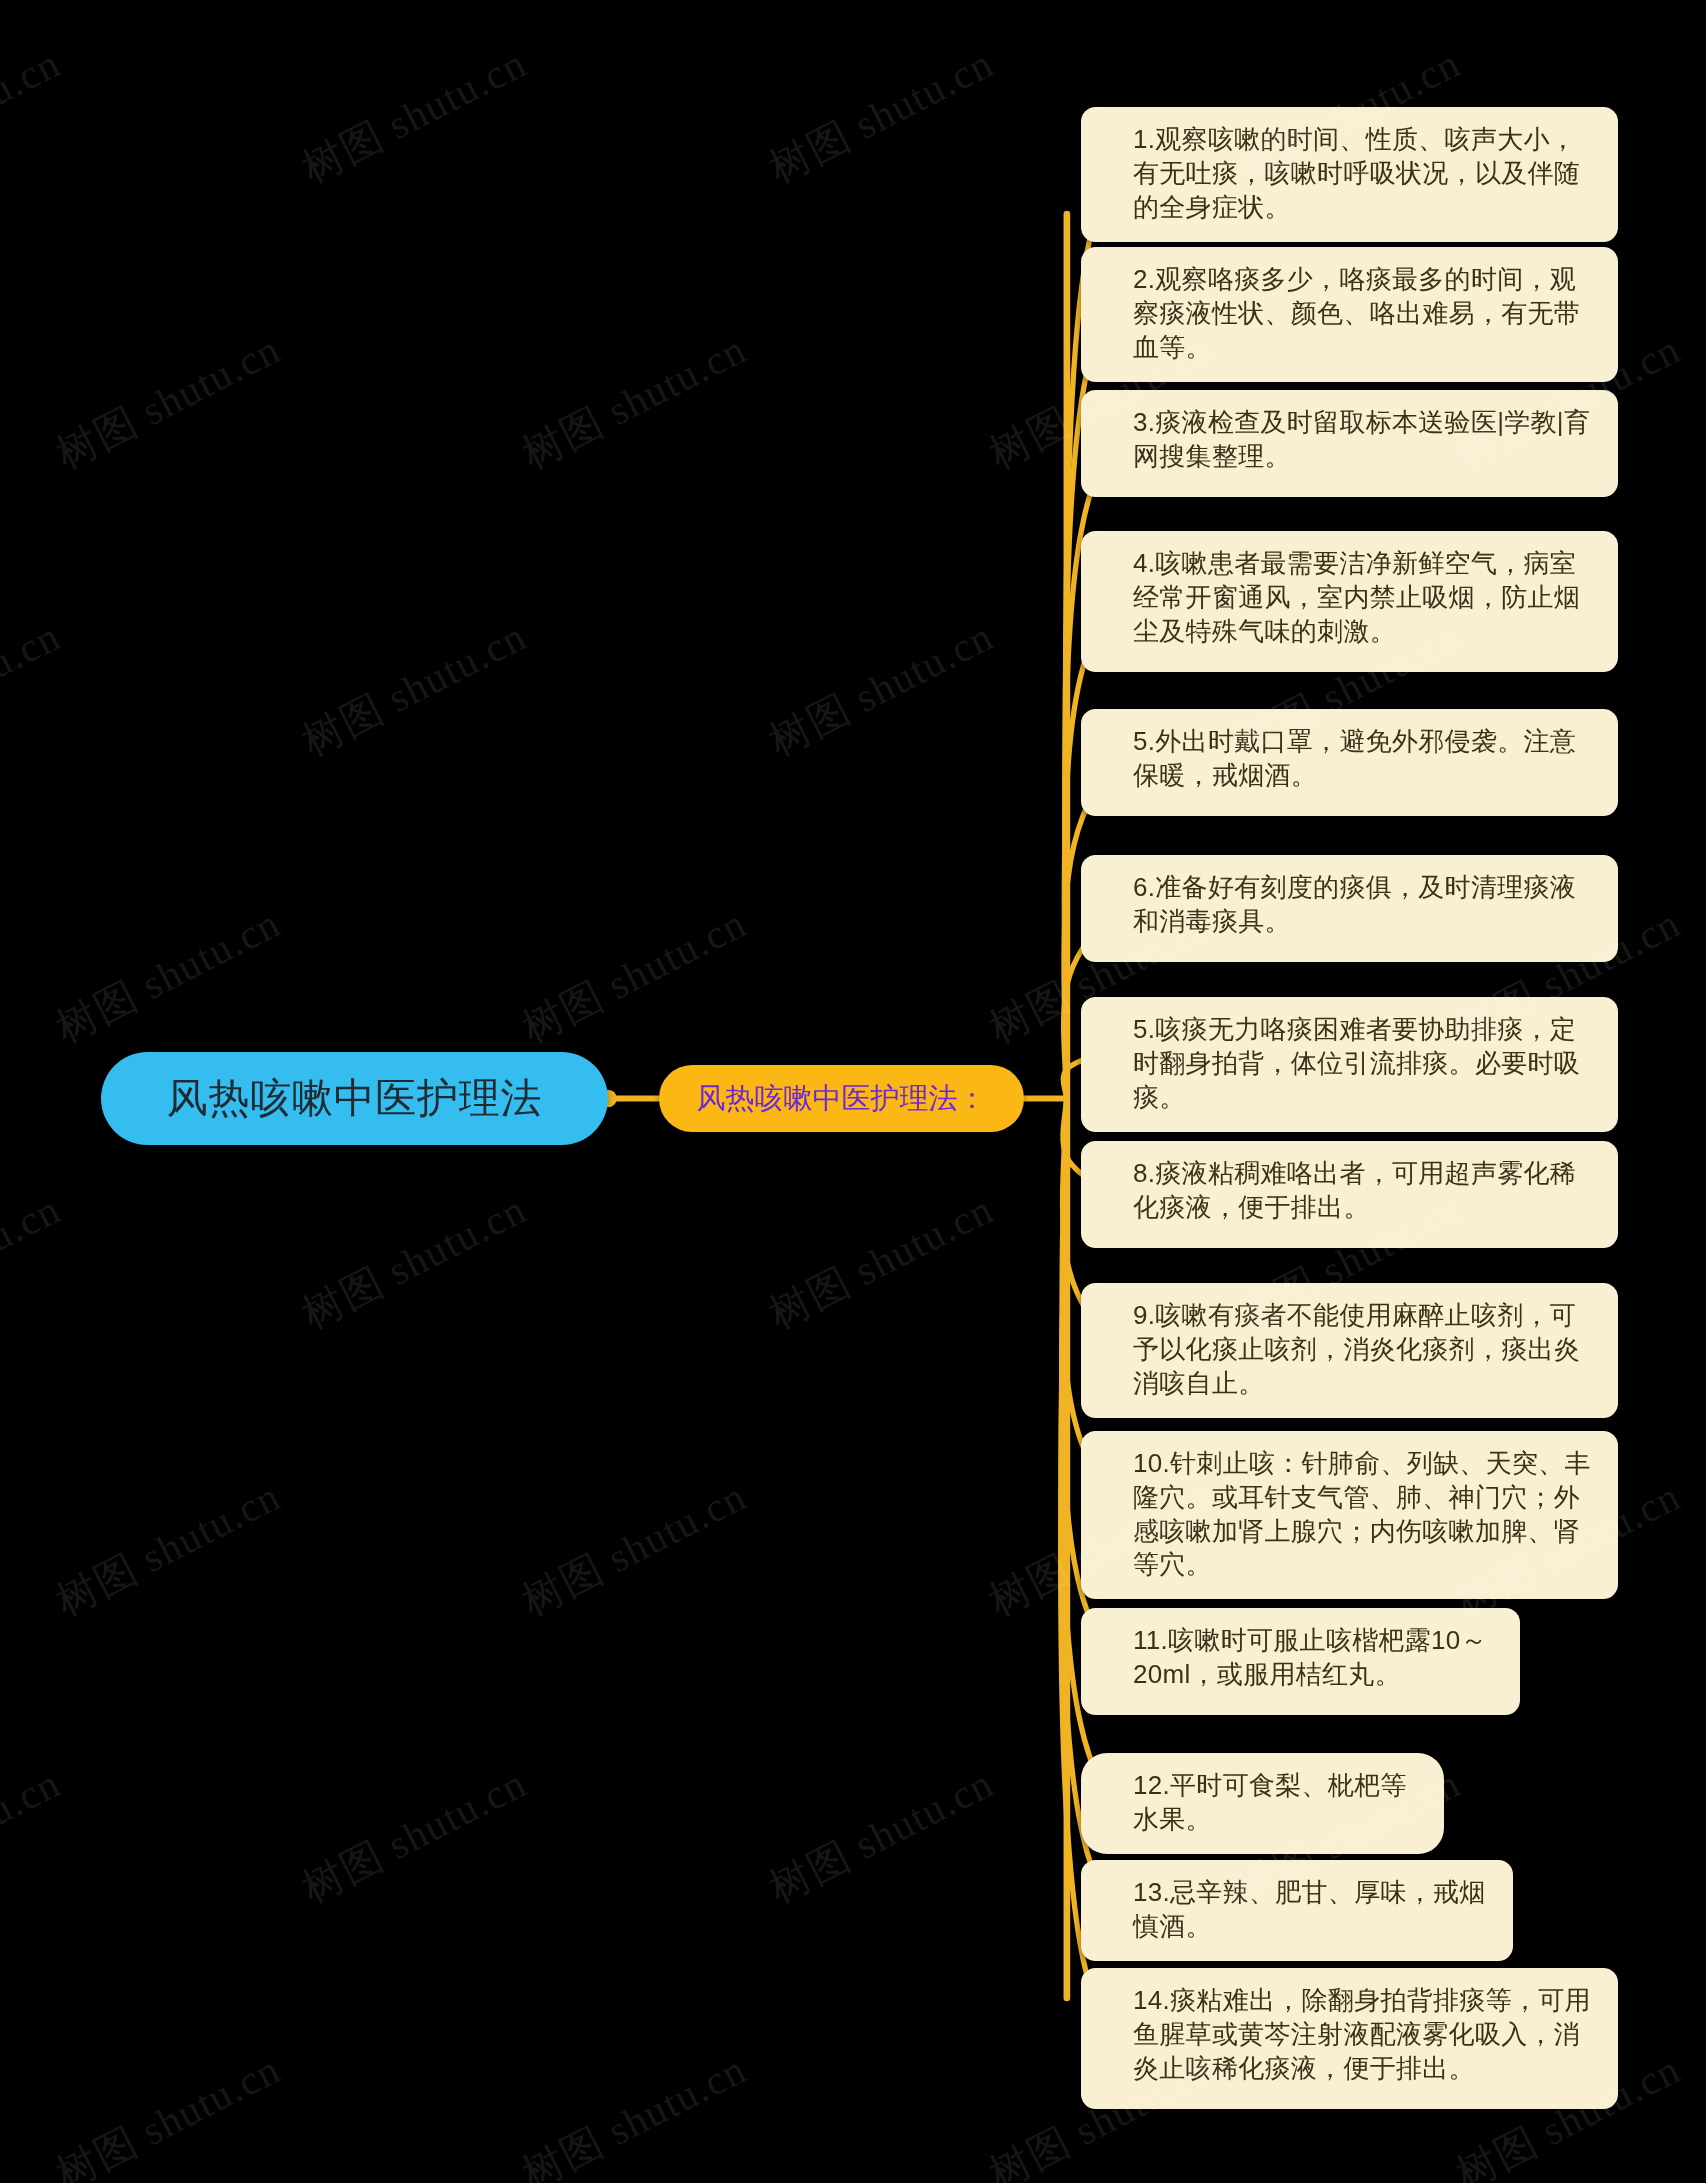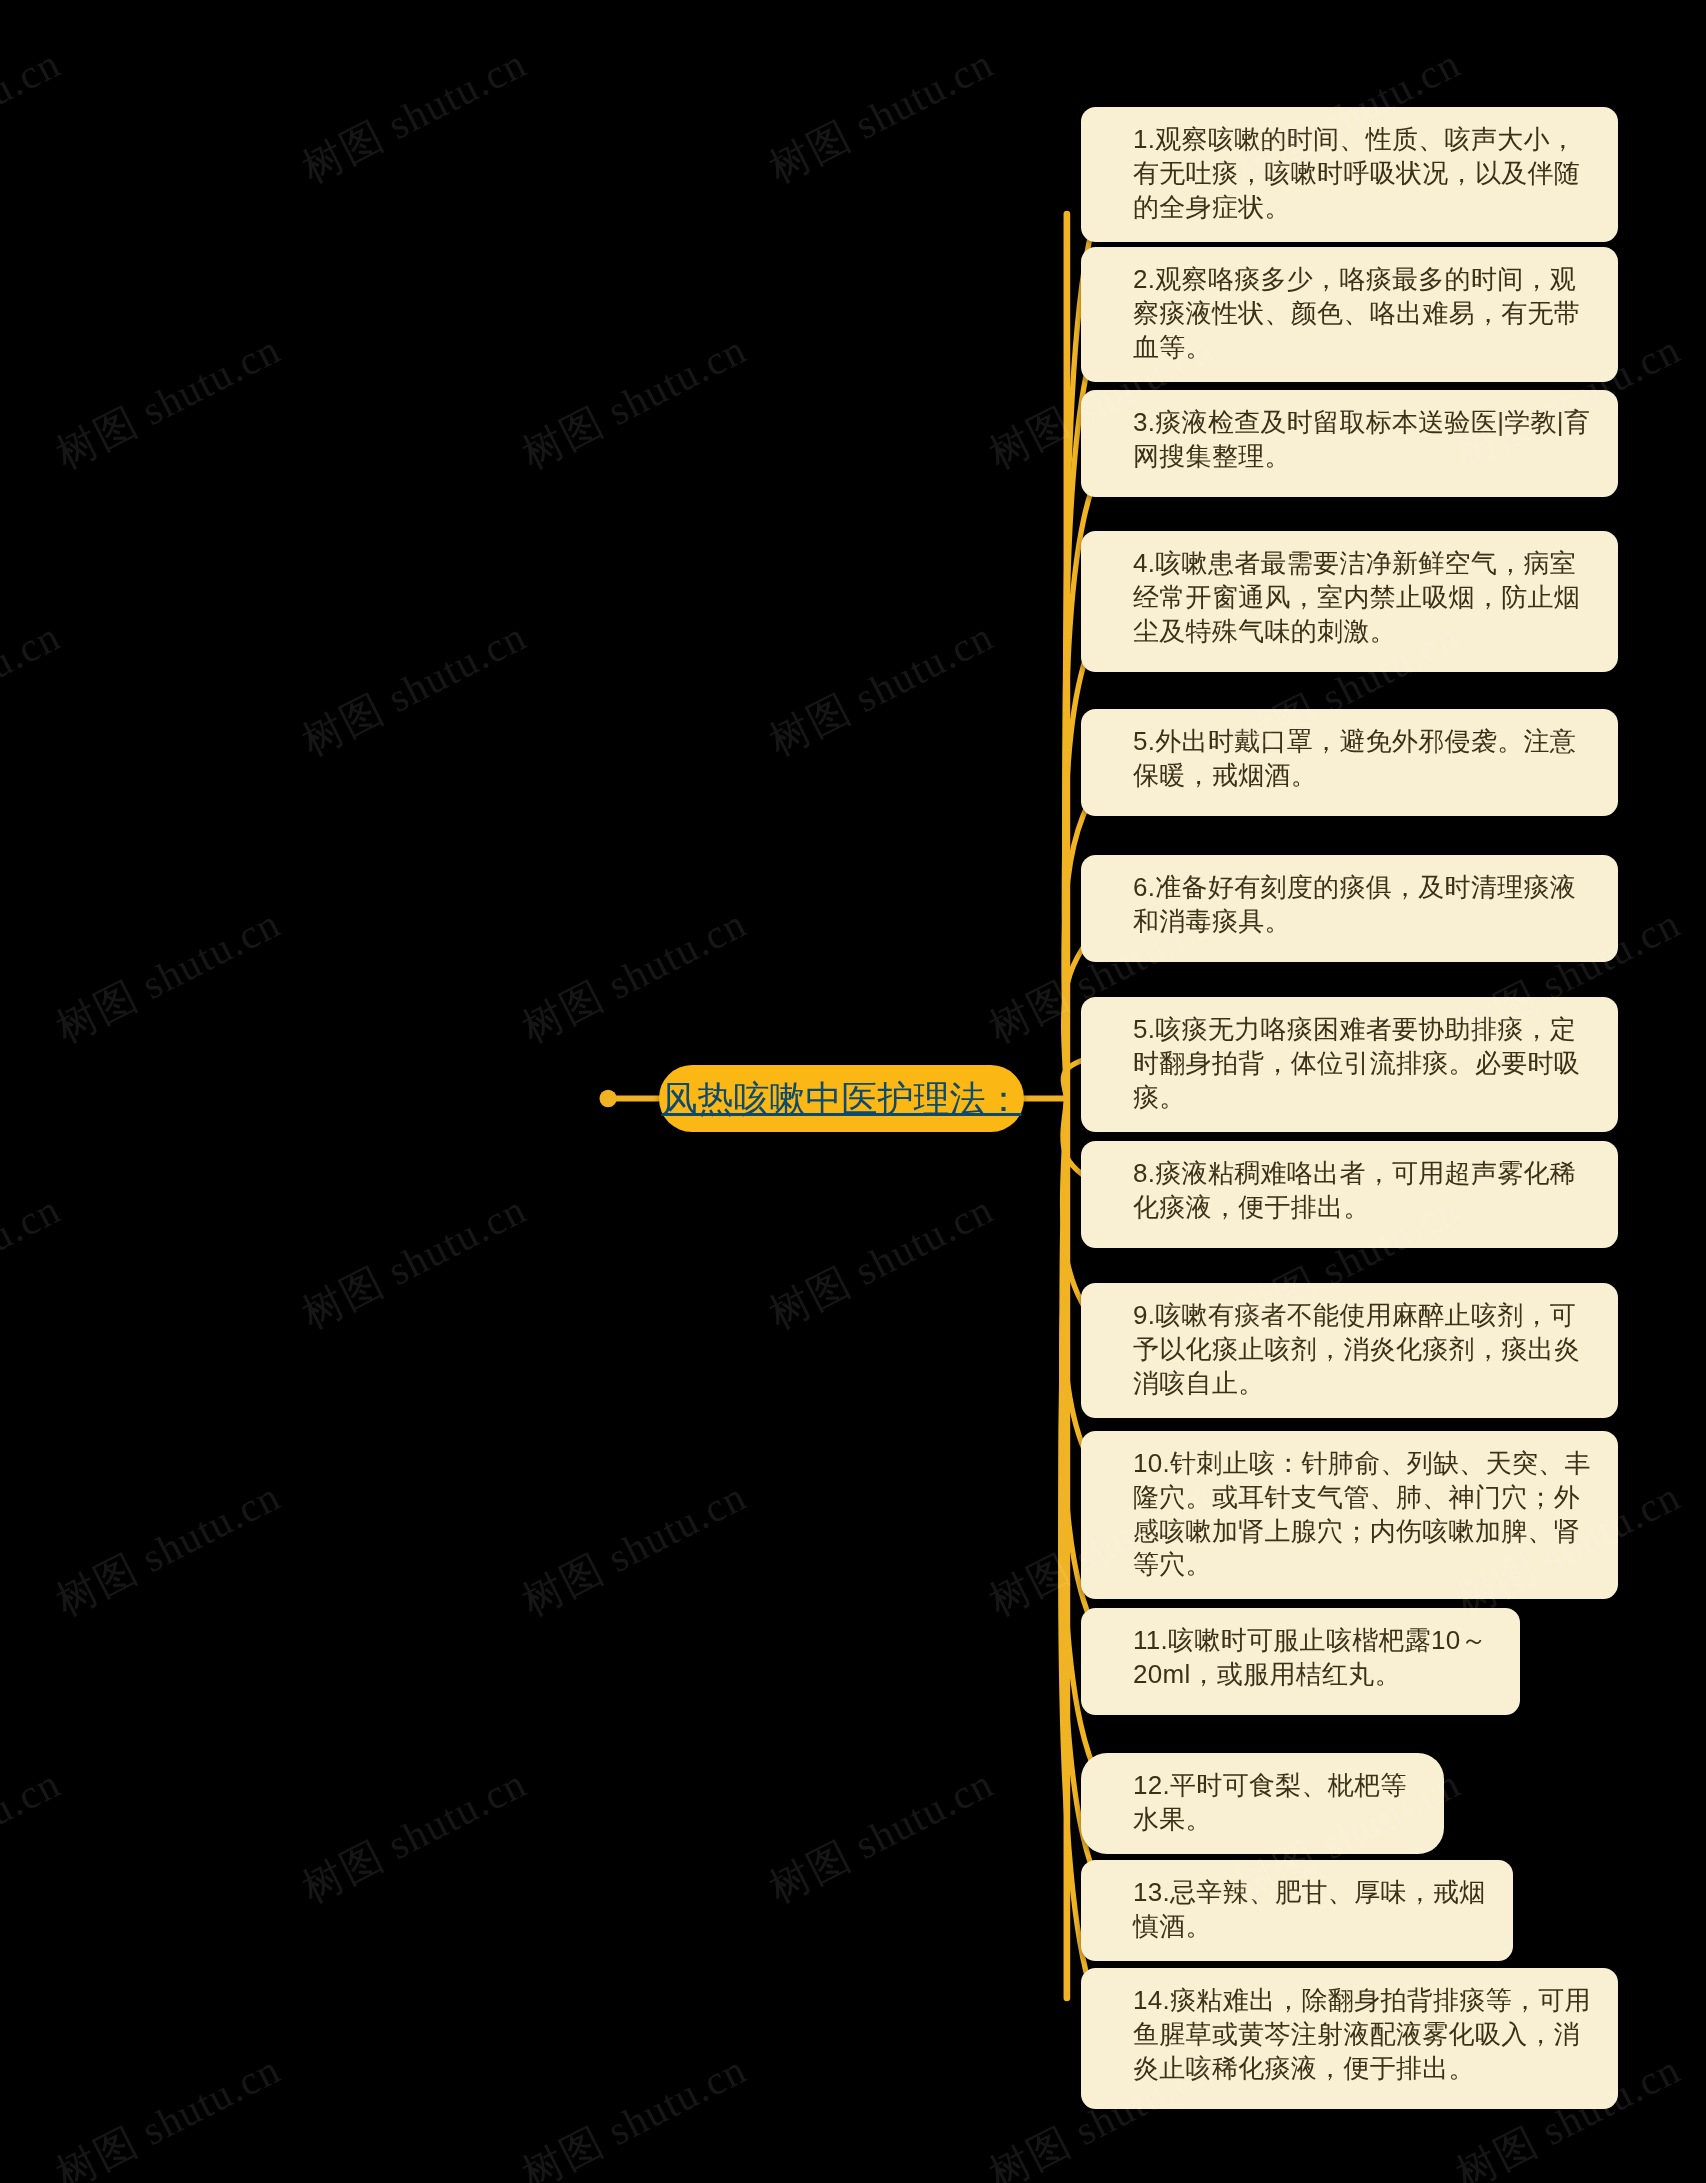--- a/index.html
+++ b/index.html
@@ -82,24 +82,23 @@
     width: 365px;
     height: 67px;
     background: #FBB714;
     border-radius: 33px;
     display: flex;
     align-items: center;
     justify-content: center;
     box-shadow: 0 2px 6px rgba(0,0,0,0.35);
   }
   .branch-label {
-    font-size: 36px;
-    color: #0c4a6e;
+    font-size: 29px;
+    color: #6d28d9;
     line-height: 1;
-    text-decoration: underline;
   }
 
   .leaf-node {
     left: 1081px;
     background: #F9EFD3;
     border-radius: 14.7px;
     padding: 16px 20px 17.3px 20px;
     box-shadow: 0 2px 6px rgba(0,0,0,0.40);
   }
   .leaf-text {
@@ -181,20 +180,23 @@
      C 1582.3 2521.89, 1582.3 2947.5, 1670 3057.5" stroke-width="8"></path>
       <path d="M 1600 321.03125 L 1600 2997.5" stroke-width="10"></path>
     </g>
   <line x1="912" y1="1648" x2="988" y2="1648" stroke="#F0B323" stroke-width="9" stroke-linecap="round"></line>
   <line x1="1536" y1="1648" x2="1600" y2="1648" stroke="#F0B323" stroke-width="9" stroke-linecap="round"></line>
   <circle cx="912" cy="1648" r="13" fill="#F0B323"></circle>
 </svg>
 
 <div id="canvas">
 
+  <div class="node root-node">
+    <span class="root-label">风热咳嗽中医护理法</span>
+  </div>
 
   <div class="node branch-node">
     <span class="branch-label">风热咳嗽中医护理法：</span>
   </div>
 
   <div id="leaf-container">
       <div class="node leaf-node" style="top: 107px; width: 537px; min-height: 107px;">
         <span class="leaf-text">1.观察咳嗽的时间、性质、咳声大小，有无吐痰，咳嗽时呼吸状况，以及伴随的全身症状。</span>
       </div>
       <div class="node leaf-node" style="top: 247px; width: 537px; min-height: 107px;">

